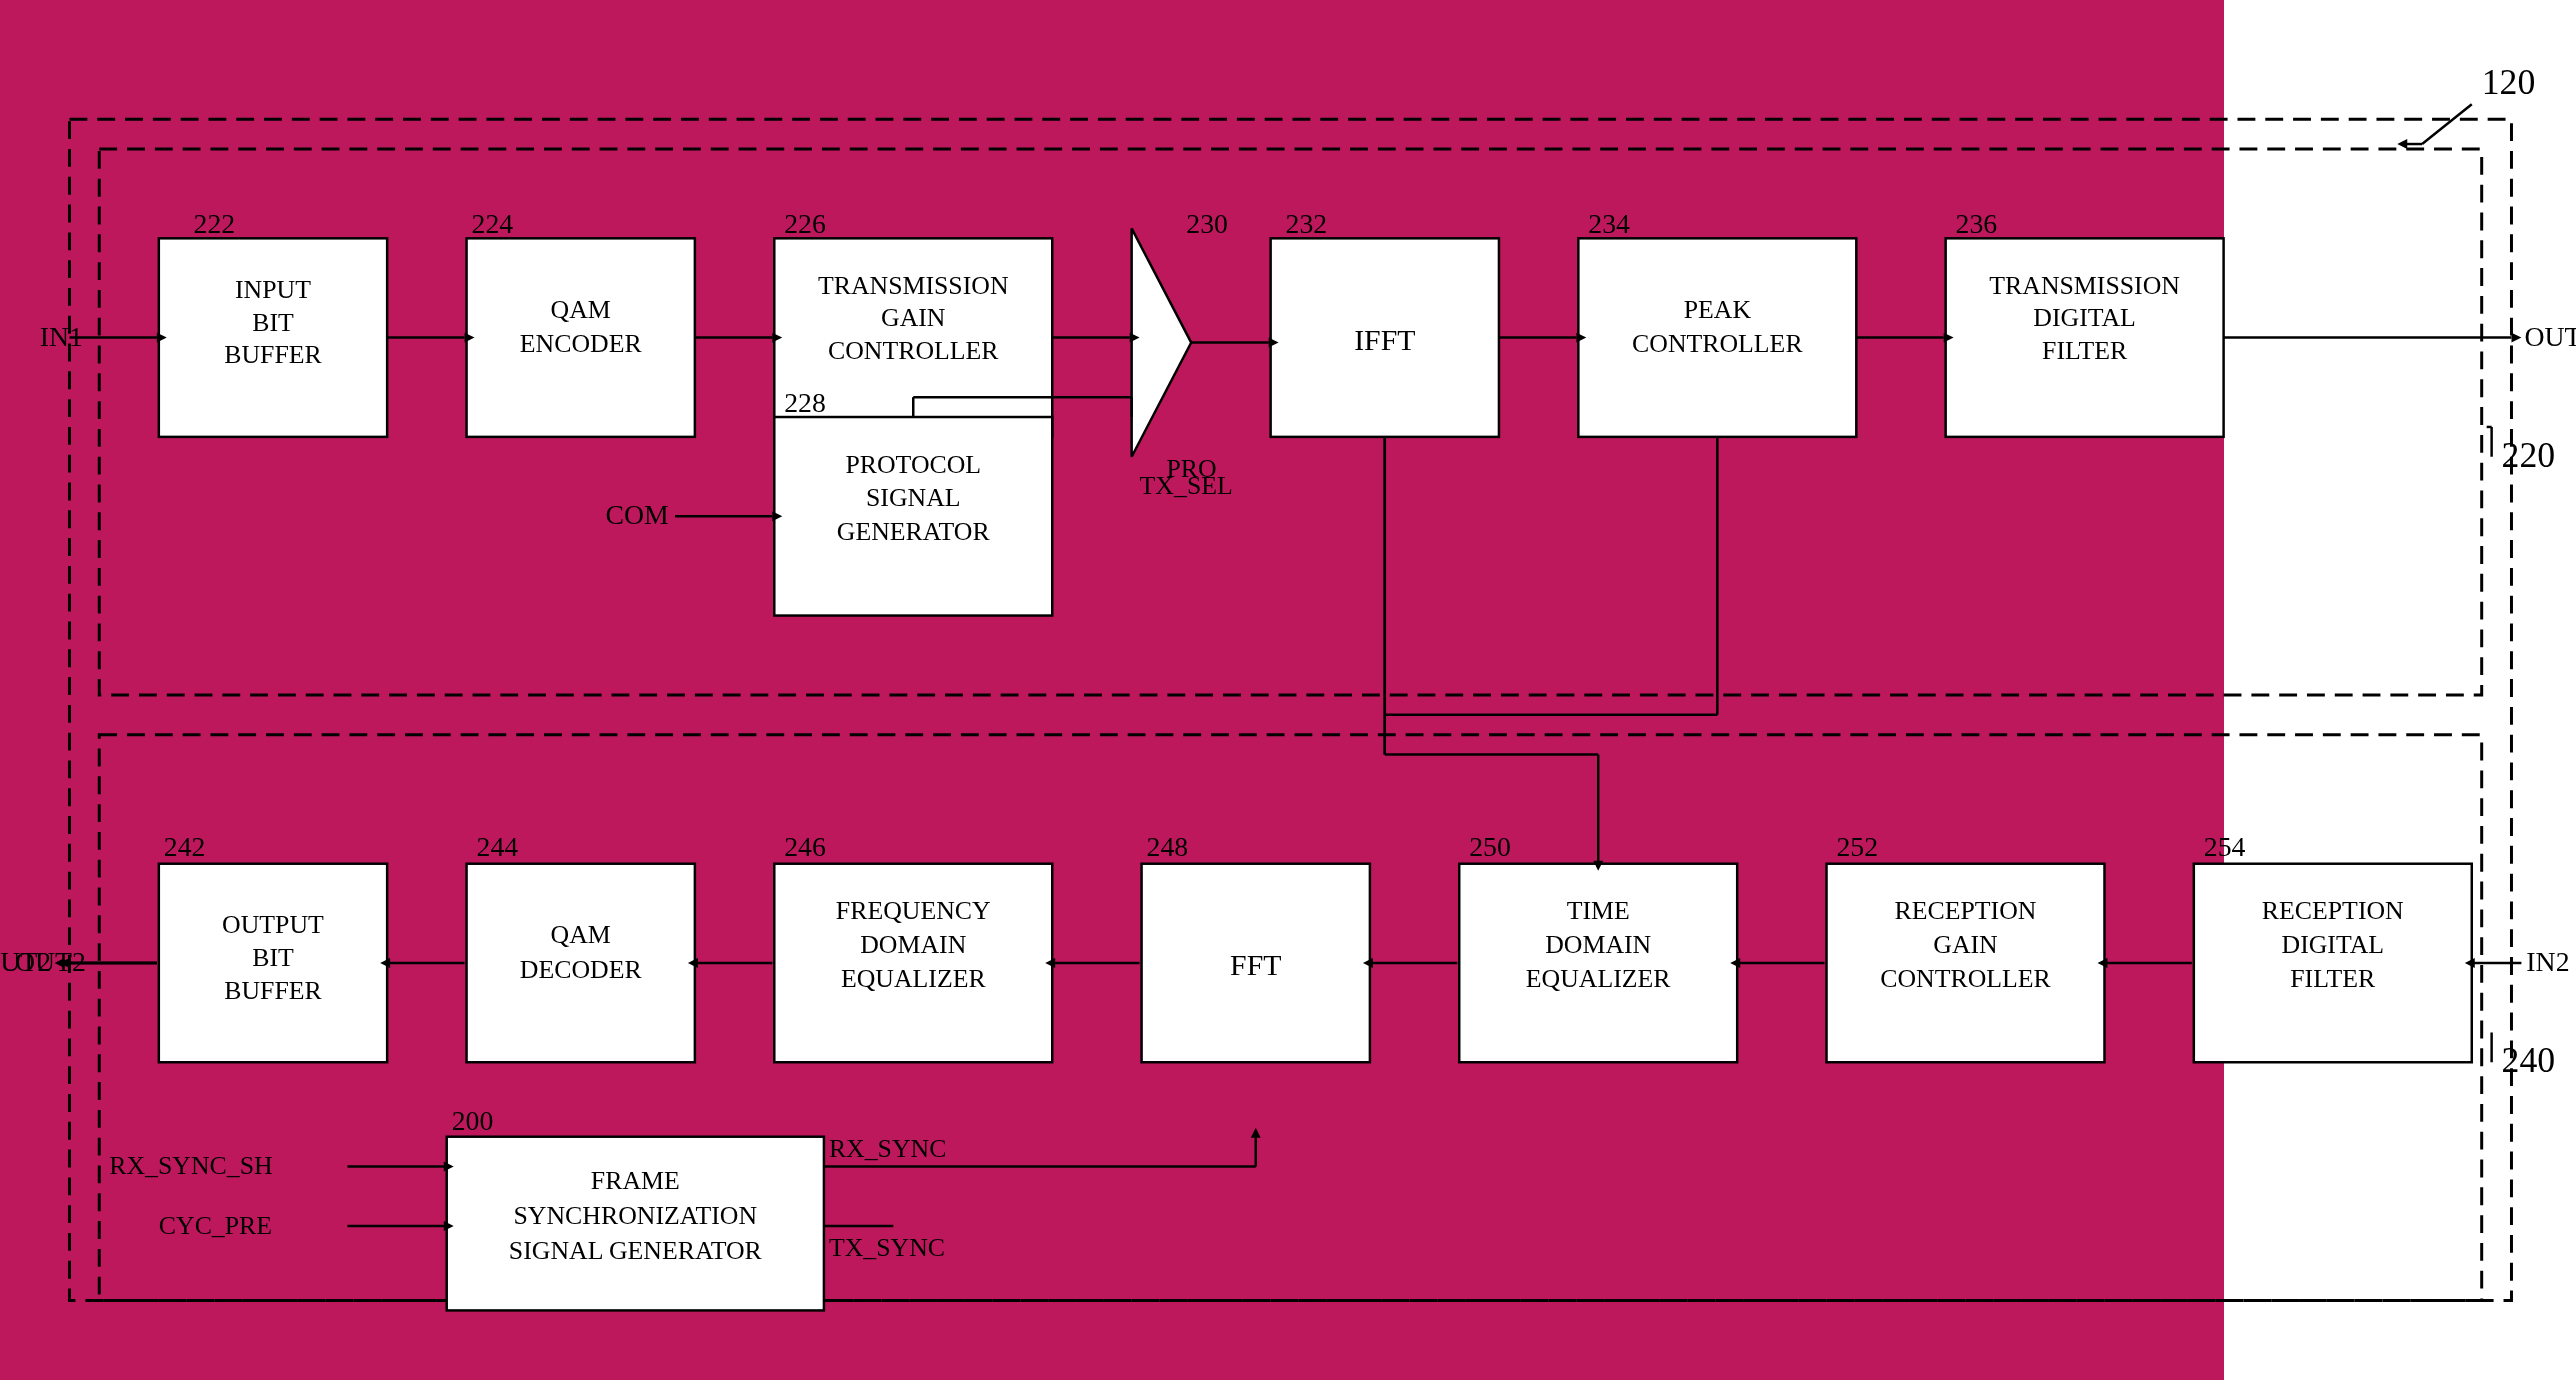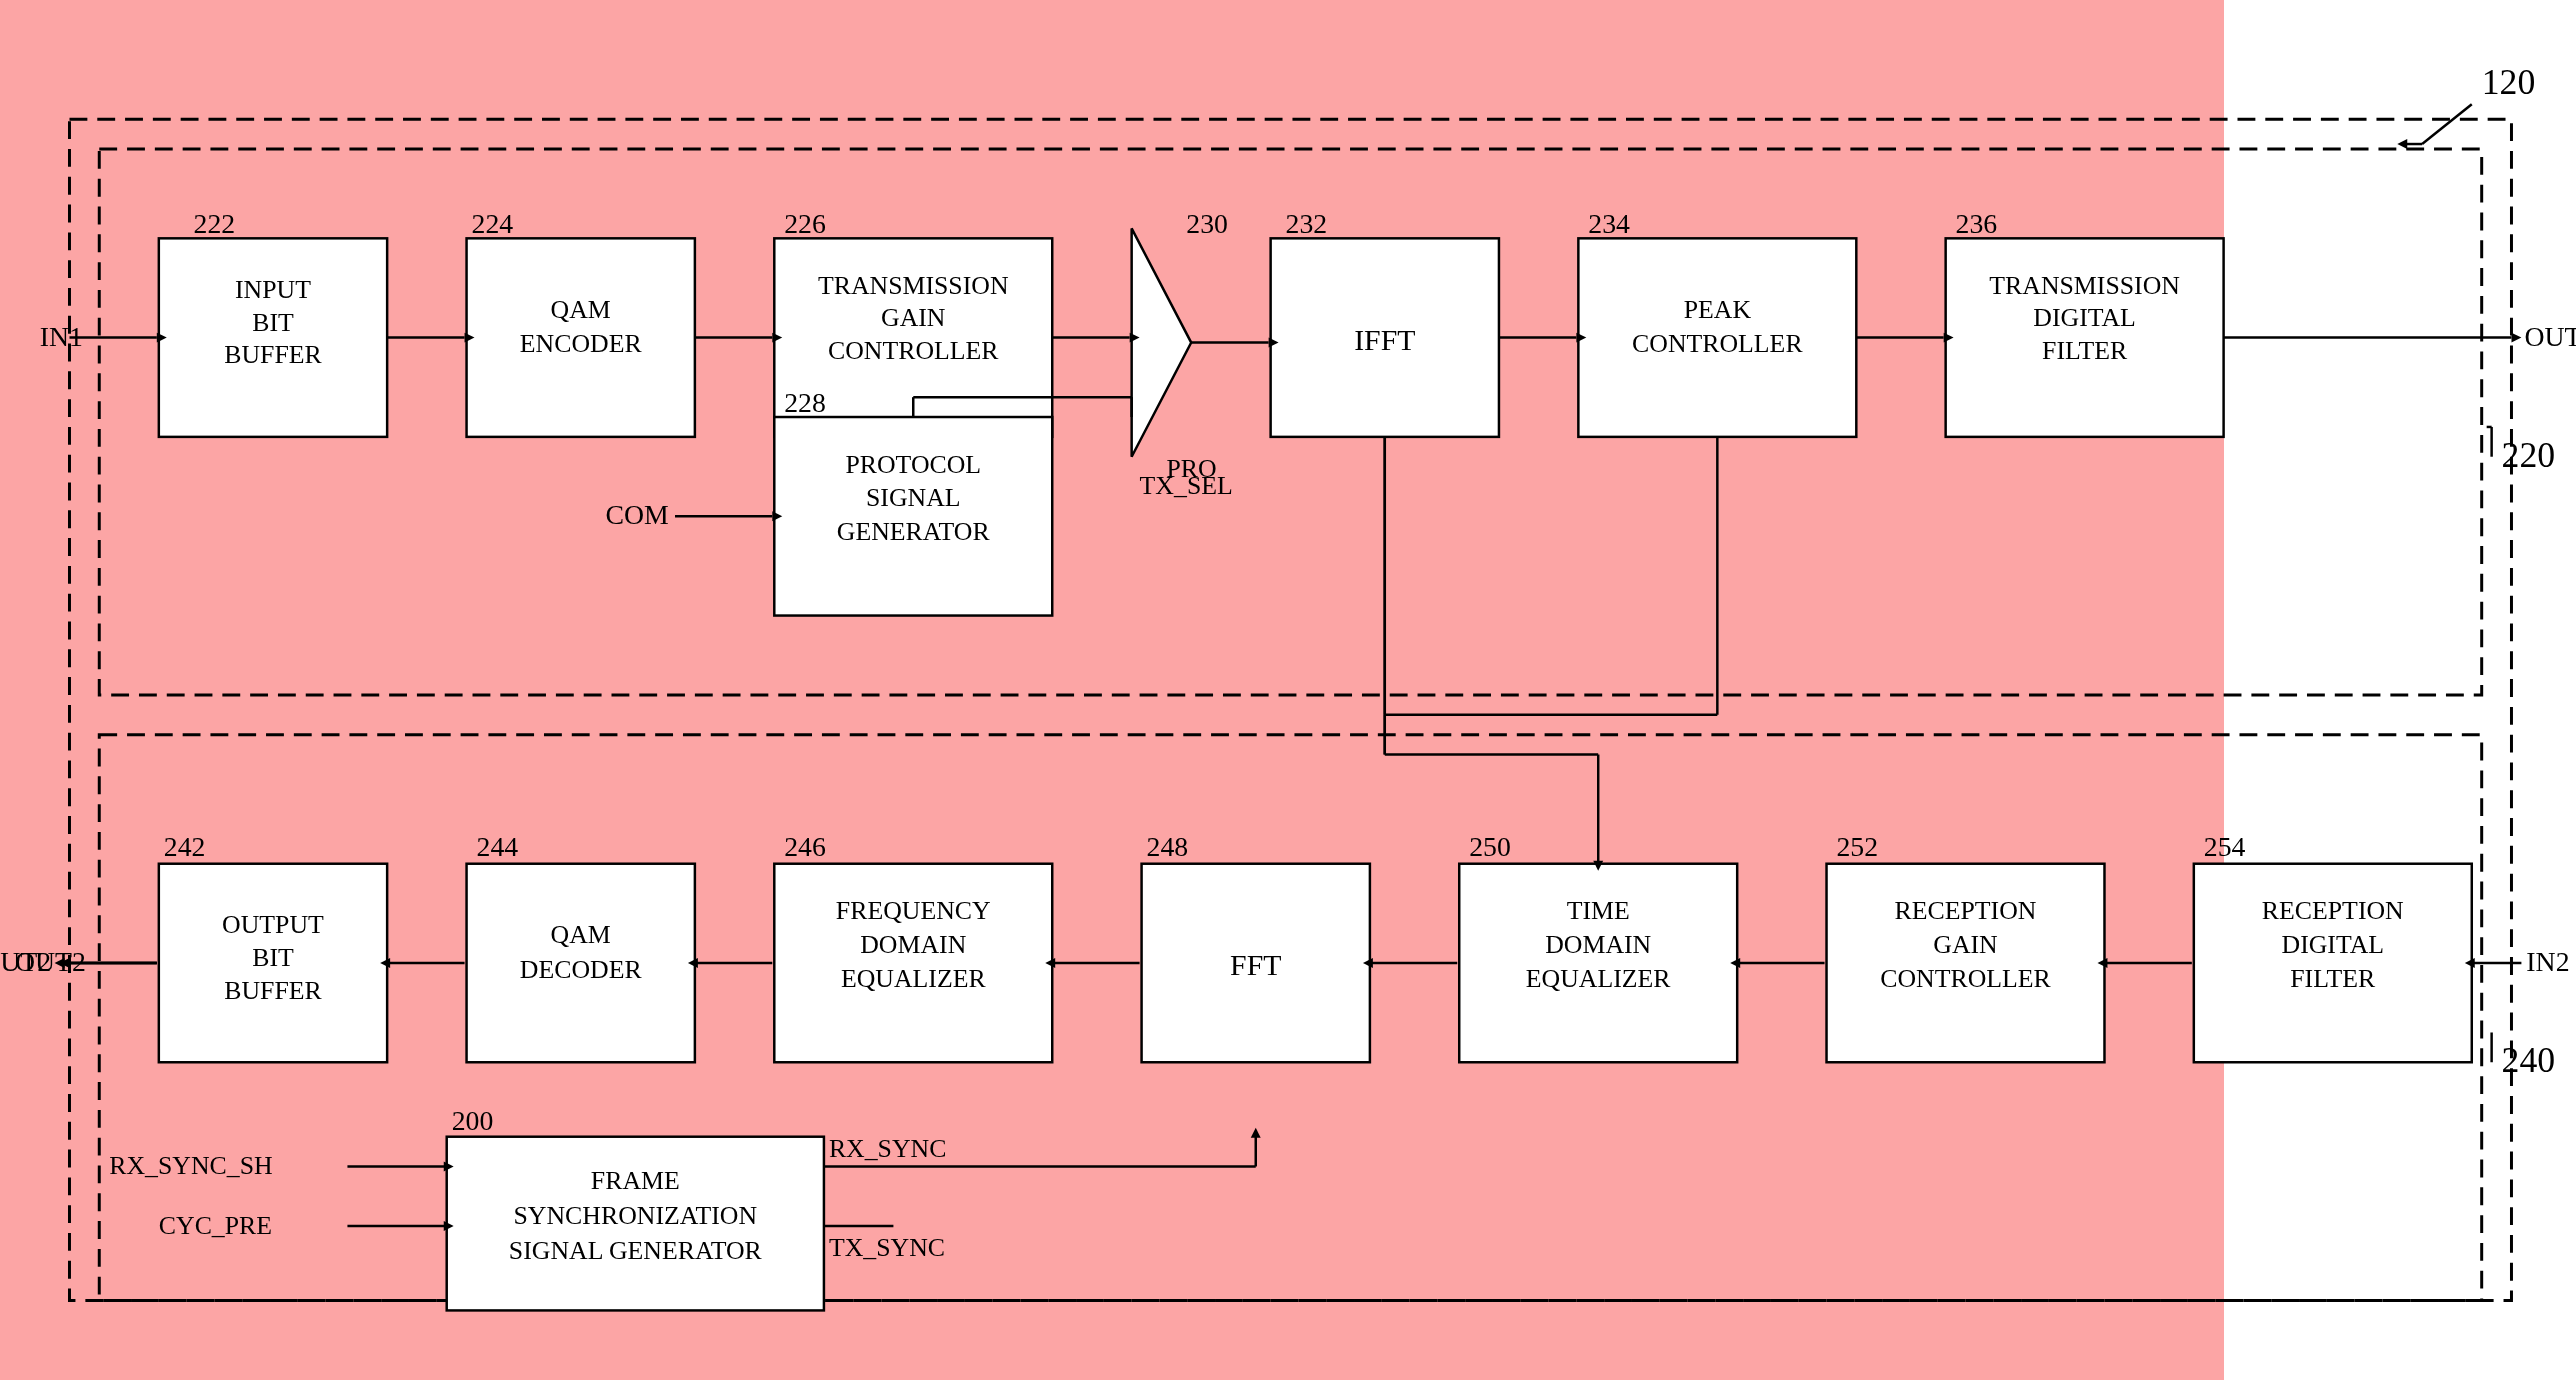--- a/index.html
+++ b/index.html
@@ -9,21 +9,21 @@
       width: 2576px;
       height: 1381px;
       position: relative;
       overflow: hidden;
     }
     .diagram-container {
       position: absolute;
       top: 0; left: 0;
       width: 2224px;
       height: 1381px;
-      background: #fca5a5;
+      background: #be185d;
       text-align: center;
     }
     svg {
       position: absolute;
       top: 0; left: 0;
       width: 2576px;
       height: 1381px;
     }
   </style>
 </head>

